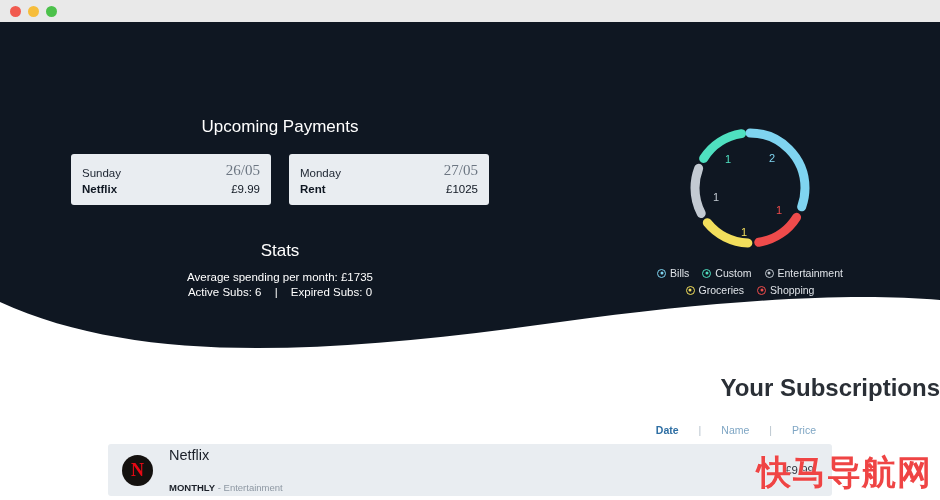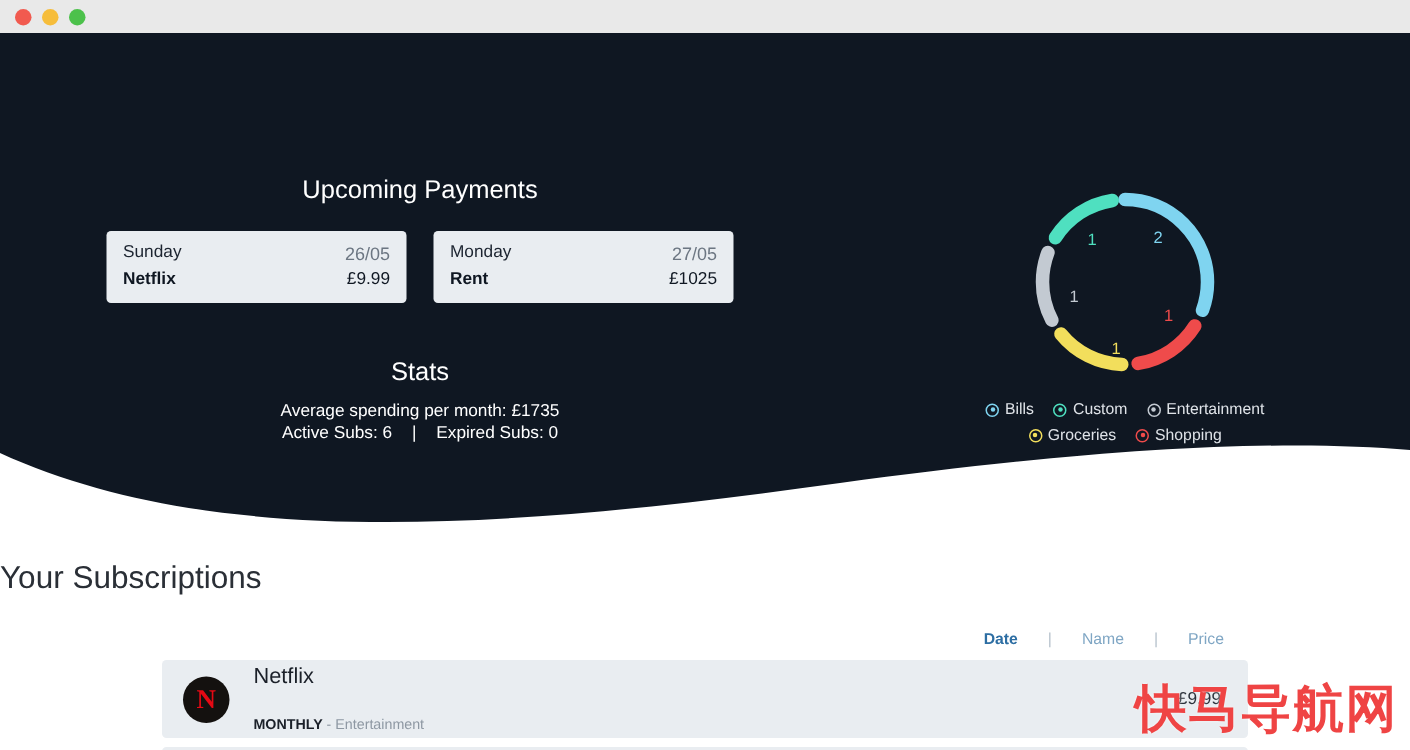--- a/index.html
+++ b/index.html
@@ -45,43 +45,43 @@
   .logout-ic { display: flex; align-items: center; color: #aab1ba; }
 
   
   .hero-left { position: absolute; top: 95px; left: 0; width: 560px; }
   .sec-title { text-align: center; color: #ffffff; font-size: 17px; font-weight: 400; }
   .cards { display: flex; justify-content: center; gap: 18px; margin-top: 17px; }
   .pcard {
     width: 200px; background: #e9edf1; border-radius: 3px;
     padding: 8px 11px 10px 11px;
   }
-  .prow { display: flex; justify-content: space-between; align-items: flex-start; }
+  .prow { display: flex; justify-content: space-between; align-items: flex-end; }
   .pday { font-size: 11.5px; color: #1c2430; }
-  .pdate { font-size: 12px; color: #6c7682; }
+  .pdate { font-size: 15px; color: #6c7682; font-family: Liberation Serif, serif; }
   .pname { font-size: 11.5px; color: #0f1722; font-weight: bold; margin-top: 4px; }
   .pprice { font-size: 11.5px; color: #0f1722; margin-top: 4px; }
 
   .stats-wrap { margin-top: 36px; text-align: center; }
   .stats-line { color: #ffffff; font-size: 11.5px; margin-top: 10px; }
   .stats-line.second { margin-top: 3px; }
   .stats-sep { display: inline-block; padding: 0 10px; }
 
   
   .donut-wrap { position: absolute; top: 96px; left: 600px; width: 300px; }
   .donut-svg { display: block; margin: 0 auto; }
   .legend { margin-top: 9px; text-align: center; width: 250px; margin-left: auto; margin-right: auto;}
   .legend-row { display: flex; justify-content: center; gap: 13px; margin-top: 5px; }
   .legend-item { display: flex; align-items: center; gap: 4px; font-size: 10.5px; color: #dfe3e8; white-space: nowrap; }
   .lic { width: 9px; height: 9px; border-radius: 50%; border: 1.2px solid; position: relative; }
   .lic::after { content:""; position:absolute; left:50%; top:50%; transform:translate(-50%,-50%); width:3px; height:3px; border-radius:50%; background: currentColor; }
 
   
   .subs { position: absolute; top: 362px; left: 0; width: 940px; }
-  .subs-title { text-align: left; font-size: 21px; color: #2a2f36; font-weight: 400; padding-top: 12px; }
+  .subs-title { text-align: right; font-size: 24px; color: #2a2f36; font-weight: 700; padding-top: 12px; }
   .sort { display: flex; justify-content: flex-end; align-items: center; gap: 20px; padding: 22px 124px 0 0; }
   .sort-link { font-size: 10.5px; color: #7fa6c4; text-decoration: none; }
   .sort-link.active { color: #2d6ea3; font-weight: bold; }
   .sort-sep { font-size: 10.5px; color: #b6c2cc; }
 
   .sub-list { margin-top: 8px; padding: 0 108px; }
   .sub-row {
     background: #e9edf1; border-radius: 3px; height: 52px;
     display: flex; align-items: center; padding: 0 18px 0 14px;
     margin-bottom: 6px;

